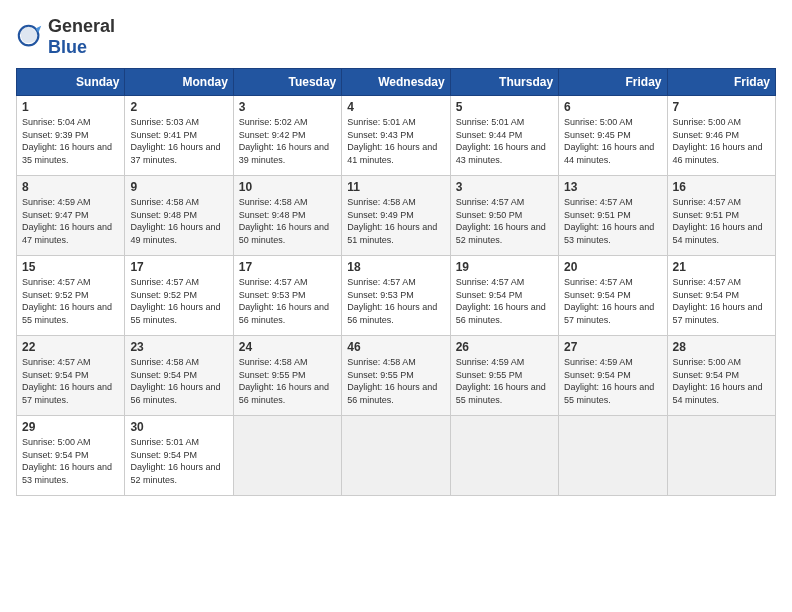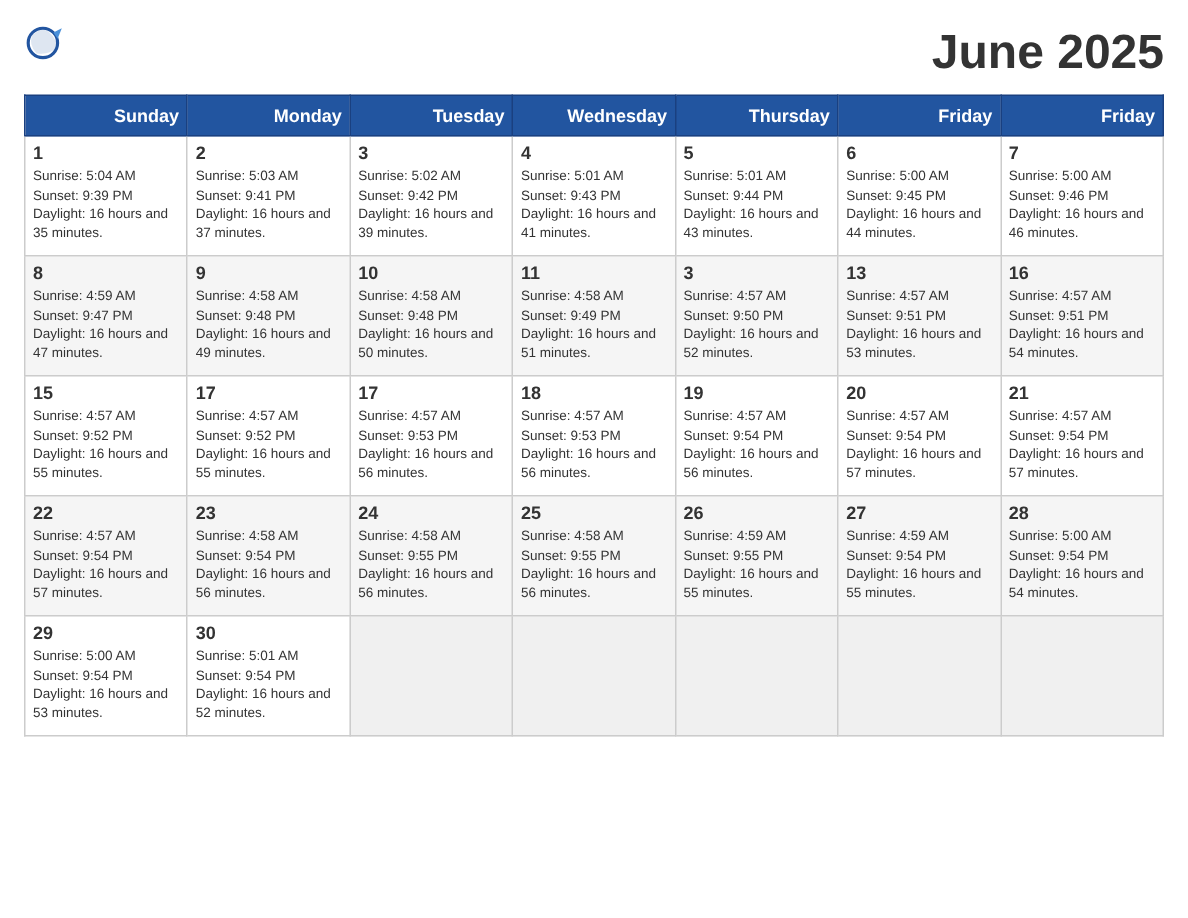--- a/index.html
+++ b/index.html
@@ -80,23 +80,26 @@
 </head>
 <body>
 
 <div class="header-section">
   <div class="logo">
     <svg class="logo-icon" viewBox="0 0 40 40">
       <circle cx="18" cy="18" r="14" fill="none" stroke="#2255a0" stroke-width="3"></circle>
       <path d="M18 4 Q30 10 32 22 Q24 30 12 28 Q4 20 8 10 Z" fill="#2255a0" opacity="0.15"></path>
       <path d="M28 8 L36 4 L32 14 Z" fill="#4a90d9"></path>
     </svg>
+    <div>
+      <span style="font-size:18px;font-weight:bold;color:#333;">General</span><br>
+      <span style="font-size:18px;font-weight:bold;color:#2255a0;">Blue</span>
+    </div>
   </div>
   <div class="title-section">
-    <div class="month-title">June 2025</div>
   </div>
 </div>
 
 <table>
   <thead>
     <tr>
     <th>Sunday</th>
         <th>Monday</th>
         <th>Tuesday</th>
         <th>Wednesday</th>
@@ -203,21 +206,21 @@
         </td>
         <td>
           <div class="day-number">23</div>
 <div class="day-info">Sunrise: 4:58 AM<br>Sunset: 9:54 PM<br>Daylight: 16 hours and 56 minutes.</div>
         </td>
         <td>
           <div class="day-number">24</div>
 <div class="day-info">Sunrise: 4:58 AM<br>Sunset: 9:55 PM<br>Daylight: 16 hours and 56 minutes.</div>
         </td>
         <td>
-          <div class="day-number">25</div>
+          <div class="day-number">46</div>
 <div class="day-info">Sunrise: 4:58 AM<br>Sunset: 9:55 PM<br>Daylight: 16 hours and 56 minutes.</div>
         </td>
         <td>
           <div class="day-number">26</div>
 <div class="day-info">Sunrise: 4:59 AM<br>Sunset: 9:55 PM<br>Daylight: 16 hours and 55 minutes.</div>
         </td>
         <td>
           <div class="day-number">27</div>
 <div class="day-info">Sunrise: 4:59 AM<br>Sunset: 9:54 PM<br>Daylight: 16 hours and 55 minutes.</div>
         </td>

